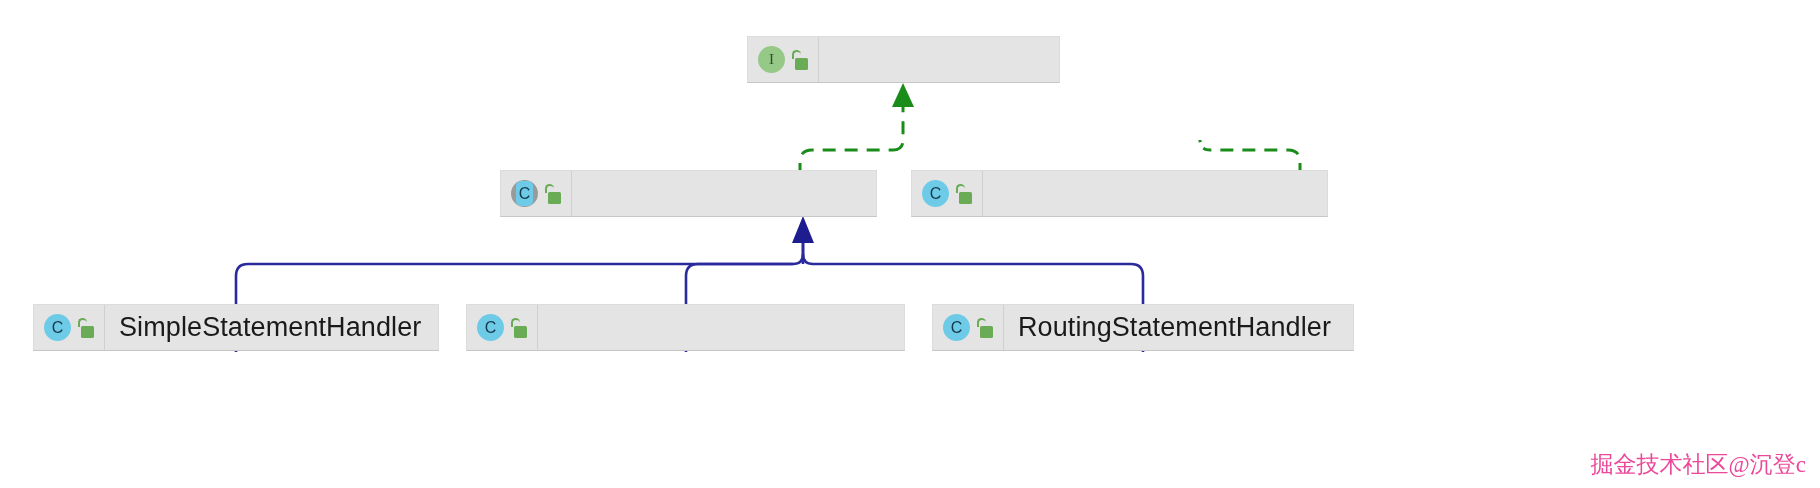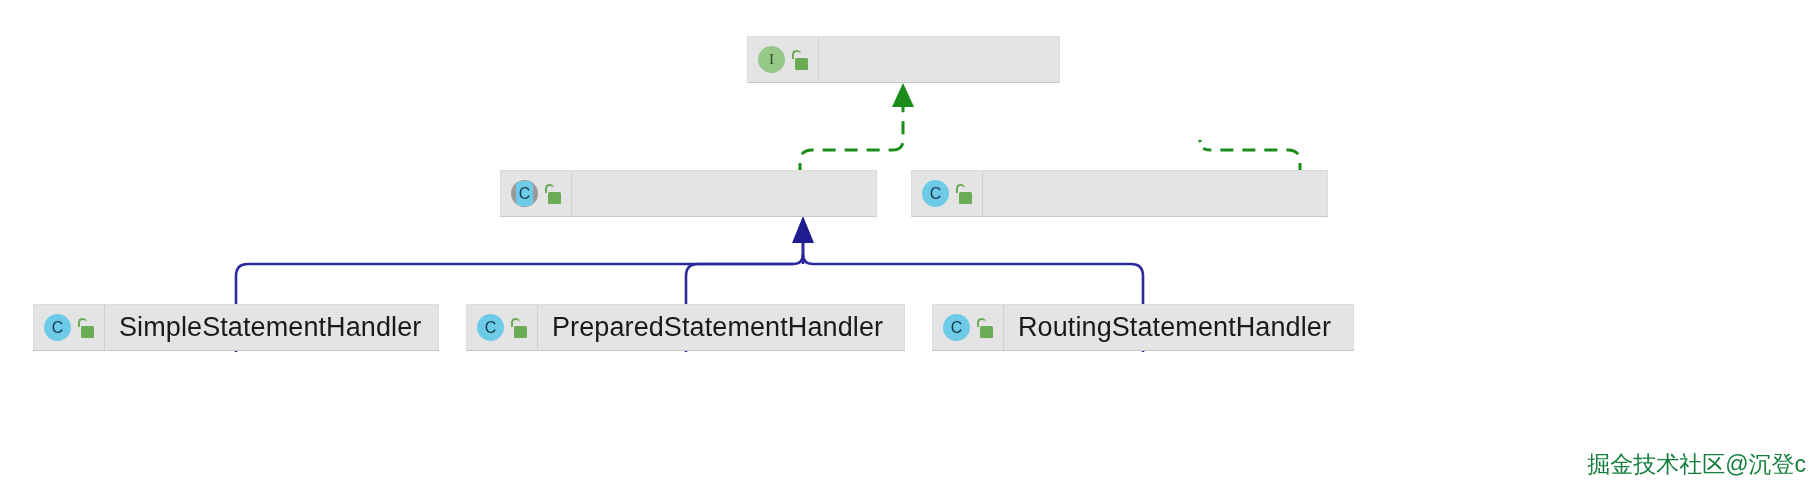--- a/index.html
+++ b/index.html
@@ -148,22 +148,22 @@
     background: #6aab55;
     border-radius: 1.5px;
   }
 
   
   #watermark {
     position: absolute;
     right: 14px;
     bottom: 8px;
     font-size: 23px;
-    color: #15803d;
-    font-family: Liberation Sans, sans-serif;
+    color: #ec4899;
+    font-family: Liberation Serif, serif;
     white-space: nowrap;
     user-select: none;
   }
 </style>
 </head>
 <body>
 
 <div id="diagram-canvas">
 
   <svg id="edge-layer" viewBox="0 0 1820 488" xmlns="http://www.w3.org/2000/svg">
@@ -245,21 +245,20 @@
   </div>
 
   <div class="uml-node" style="left:466px; top:304px; width:439px;">
     <div class="node-icons">
       <span class="icon-class">C</span>
       <span class="icon-unlock">
         <span class="shackle"></span>
           <span class="body"></span>
       </span>
     </div>
-    <span class="node-label">PreparedStatementHandler</span>
   </div>
 
   <div class="uml-node" style="left:932px; top:304px; width:422px;">
     <div class="node-icons">
       <span class="icon-class">C</span>
       <span class="icon-unlock">
         <span class="shackle"></span>
           <span class="body"></span>
       </span>
     </div>

